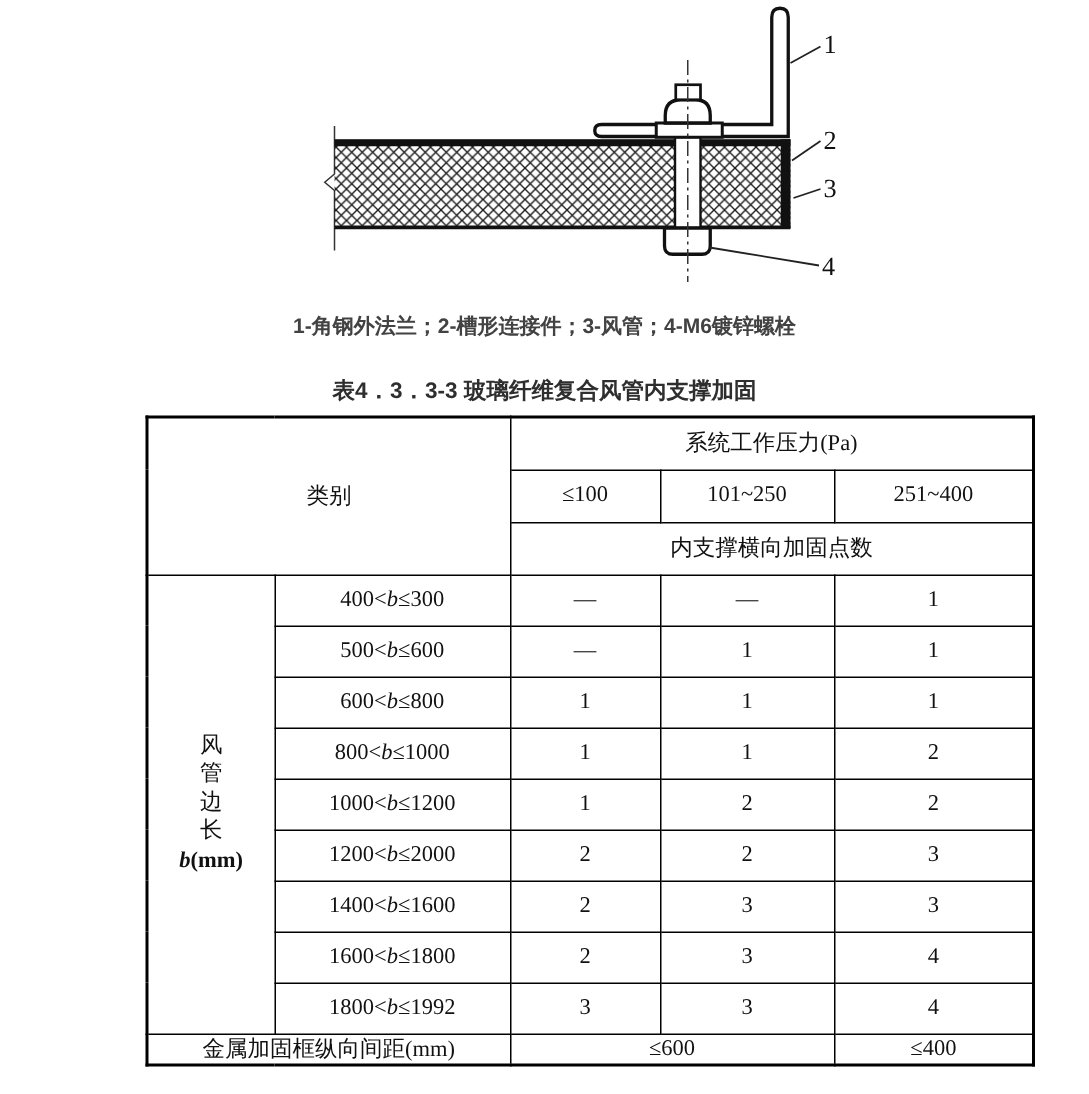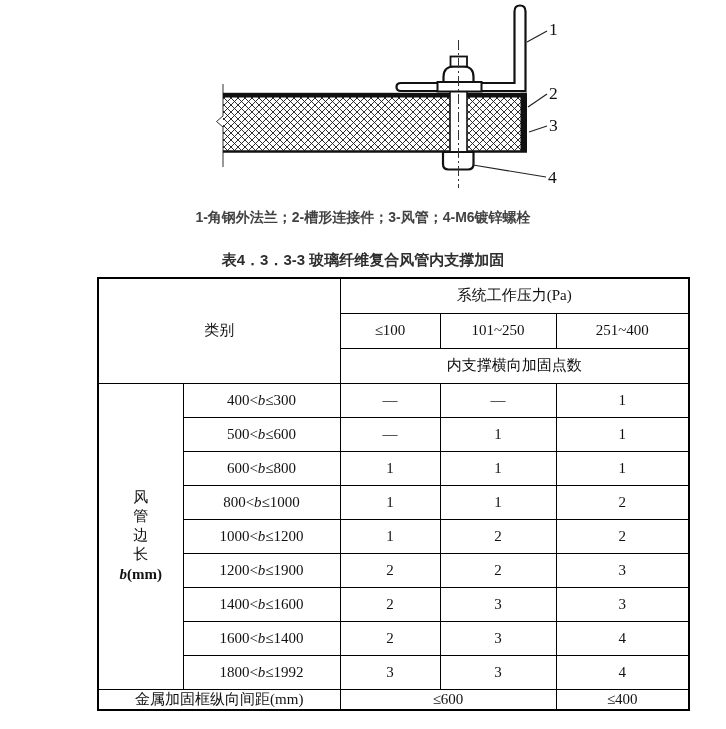--- a/index.html
+++ b/index.html
@@ -124,33 +124,33 @@
         <td>1</td>
         <td>2</td>
       </tr>
       <tr class="brow">
         <td><span>1000&lt;</span><i class="var">b</i><span>≤1200</span></td>
         <td>1</td>
         <td>2</td>
         <td>2</td>
       </tr>
       <tr class="brow">
-        <td><span>1200&lt;</span><i class="var">b</i><span>≤1900</span></td>
+        <td><span>1200&lt;</span><i class="var">b</i><span>≤2000</span></td>
         <td>2</td>
         <td>2</td>
         <td>3</td>
       </tr>
       <tr class="brow">
         <td><span>1400&lt;</span><i class="var">b</i><span>≤1600</span></td>
         <td>2</td>
         <td>3</td>
         <td>3</td>
       </tr>
       <tr class="brow">
-        <td><span>1600&lt;</span><i class="var">b</i><span>≤1400</span></td>
+        <td><span>1600&lt;</span><i class="var">b</i><span>≤1800</span></td>
         <td>2</td>
         <td>3</td>
         <td>4</td>
       </tr>
       <tr class="brow">
         <td><span>1800&lt;</span><i class="var">b</i><span>≤1992</span></td>
         <td>3</td>
         <td>3</td>
         <td>4</td>
       </tr>

